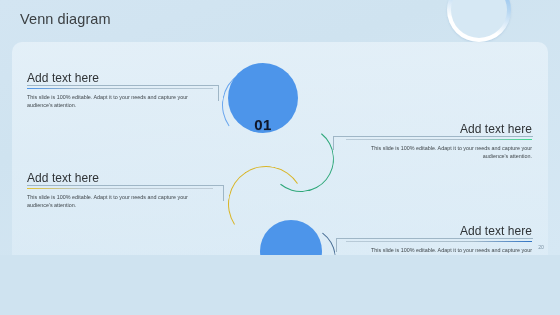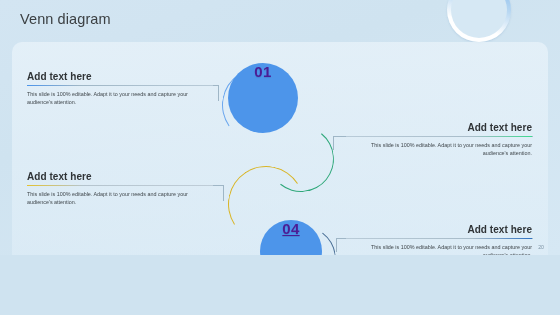--- a/index.html
+++ b/index.html
@@ -64,23 +64,23 @@
     width: 536px;
     height: 252px;
     border-radius: 10px;
     background: linear-gradient(180deg, rgba(233,243,250,0.75) 0%, rgba(223,238,248,0.55) 100%);
   }
 
   .circle {
     position: absolute;
     border-radius: 50%;
     display: flex;
-    align-items: flex-start;
+    align-items: flex-end;
     justify-content: center;
-    color: #4c1d95;
+    color: #0f172a;
     font-size: 15px;
     font-weight: 700;
     letter-spacing: 0.3px;
     text-shadow: 0 1px 1px rgba(0,0,0,0.10);
   }
   .c01 { left: 228px; top: 63px;  width: 70px; height: 70px; background: #4d95ea; }
   .c02 { left: 261px; top: 122px; width: 62px; height: 62px; background: #3ed98f; }
   .c03 { left: 234px; top: 160px; width: 72px; height: 72px; background: #e3c231; }
   .c04 { left: 260px; top: 220px; width: 62px; height: 62px; background: #4d95ea; text-decoration: underline; }
 
@@ -98,22 +98,22 @@
 
   
   .conn { position: absolute; background: #9fb6c6; }
 
   
   .tblock { position: absolute; width: 186px; }
   .tblock.left  { text-align: left; }
   .tblock.right { text-align: right; }
 
   .t-head {
-    font-size: 10px;
-    font-weight: 700;
+    font-size: 12px;
+    font-weight: 400;
     color: #2f3336;
     letter-spacing: 0.05px;
     margin: 0 0 2.5px 0;
   }
   .t-rule {
     height: 1px;
     width: 100%;
     margin: 0 0 4px 0;
   }
   .rule-blue   { background: linear-gradient(90deg, #4d95ea 0%, #9fb6c6 28%, #b9cbd8 100%); }

